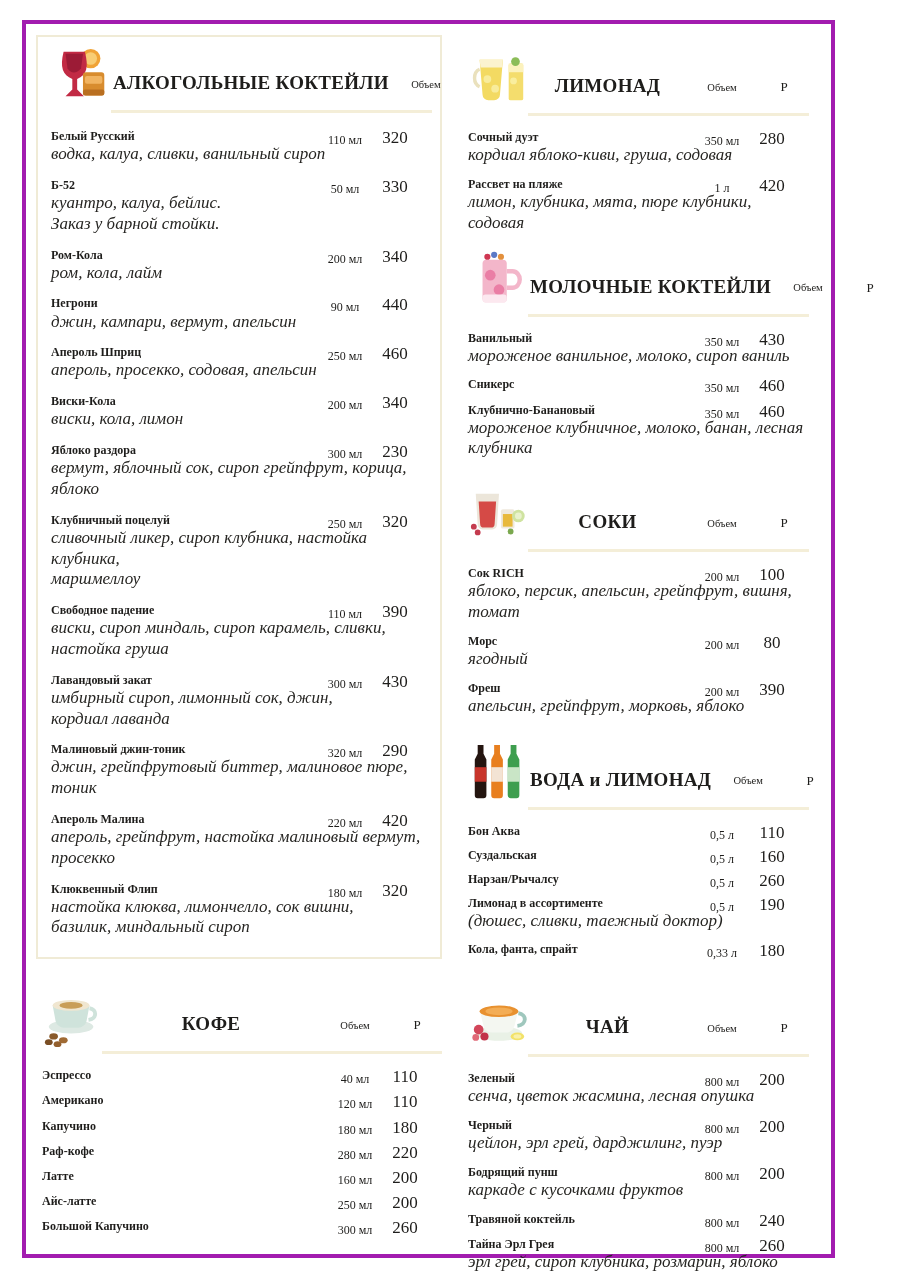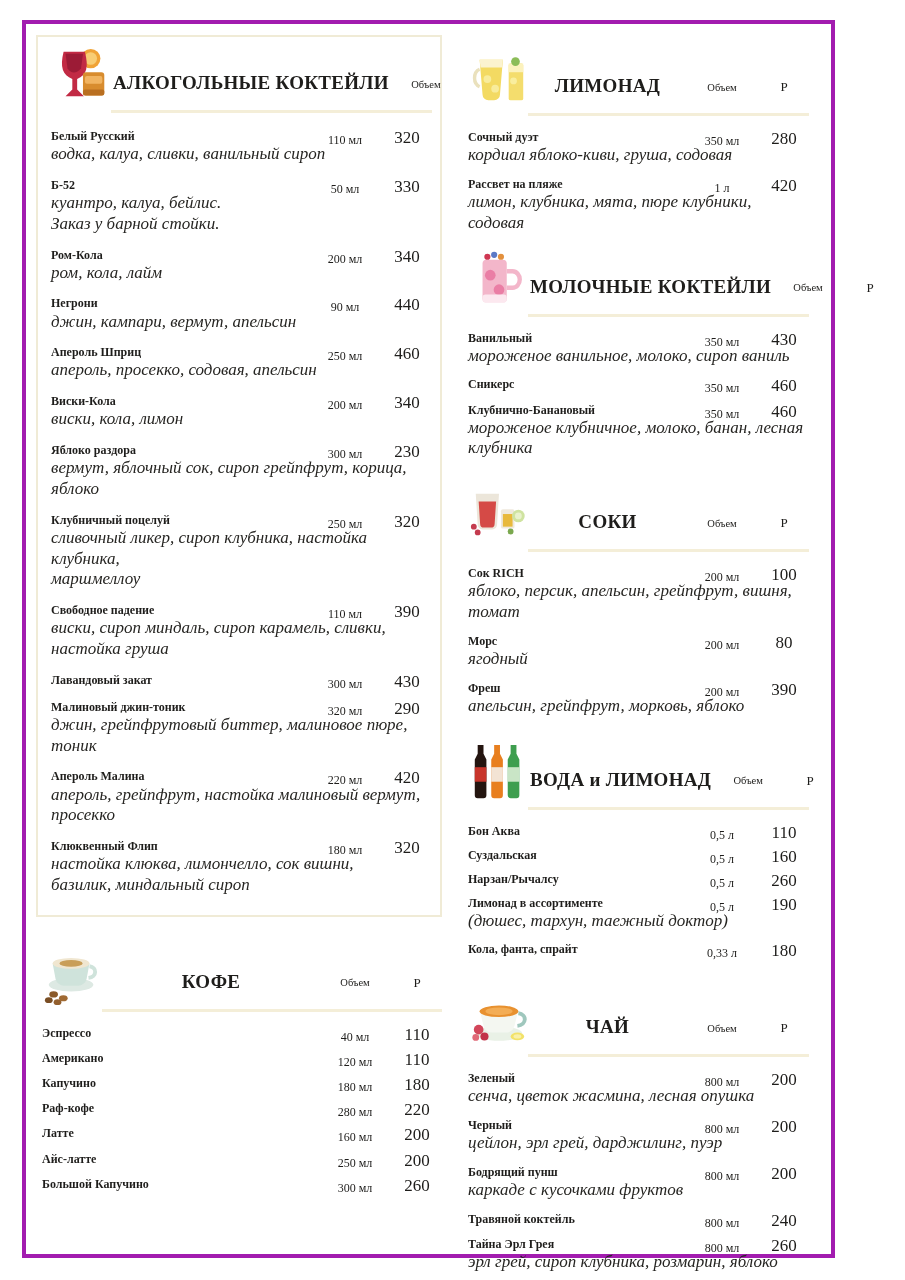--- a/index.html
+++ b/index.html
@@ -63,21 +63,21 @@
   }
   .mi-desc{
     font-size:17px;font-style:italic;line-height:1.22;
     white-space:pre-line;margin-top:1px;color:#262522;
   }
   .mi-vol{
     position:absolute;right:50px;top:4px;width:74px;
     text-align:center;font-size:12px;
   }
   .mi-price{
-    position:absolute;right:0;top:0;width:50px;
+    position:absolute;right:12px;top:0;width:50px;
     text-align:center;font-size:17px;line-height:1.1;
   }
 </style>
 </head>
 <body>
 
 <div class="page-frame">
   <div class="col-left" id="col-left">
       <section class="section section-alcohol-cocktails boxed">
         <div class="sec-header">
@@ -170,20 +170,22 @@
               <div class="mi-name">Свободное падение</div>
               <div class="mi-desc">виски, сироп миндаль, сироп карамель, сливки,
 настойка груша</div>
             </div>
             <div class="mi-vol">110 мл</div>
             <div class="mi-price">390</div>
           </div>
           <div class="menu-item">
             <div class="mi-text">
               <div class="mi-name">Лавандовый закат</div>
+              <div class="mi-desc">имбирный сироп, лимонный сок, джин,
+кордиал лаванда</div>
             </div>
             <div class="mi-vol">300 мл</div>
             <div class="mi-price">430</div>
           </div>
           <div class="menu-item">
             <div class="mi-text">
               <div class="mi-name">Малиновый джин-тоник</div>
               <div class="mi-desc">джин, грейпфрутовый биттер, малиновое пюре,
 тоник</div>
             </div>
@@ -450,21 +452,21 @@
           <div class="menu-item">
             <div class="mi-text">
               <div class="mi-name">Нарзан/Рычалсу</div>
             </div>
             <div class="mi-vol">0,5 л</div>
             <div class="mi-price">260</div>
           </div>
           <div class="menu-item">
             <div class="mi-text">
               <div class="mi-name">Лимонад в ассортименте</div>
-              <div class="mi-desc">(дюшес, тархун, таежный доктор)</div>
+              <div class="mi-desc">(дюшес, сливки, таежный доктор)</div>
             </div>
             <div class="mi-vol">0,5 л</div>
             <div class="mi-price">190</div>
           </div>
           <div class="menu-item">
             <div class="mi-text">
               <div class="mi-name">Кола, фанта, спрайт</div>
             </div>
             <div class="mi-vol">0,33 л</div>
             <div class="mi-price">180</div>

